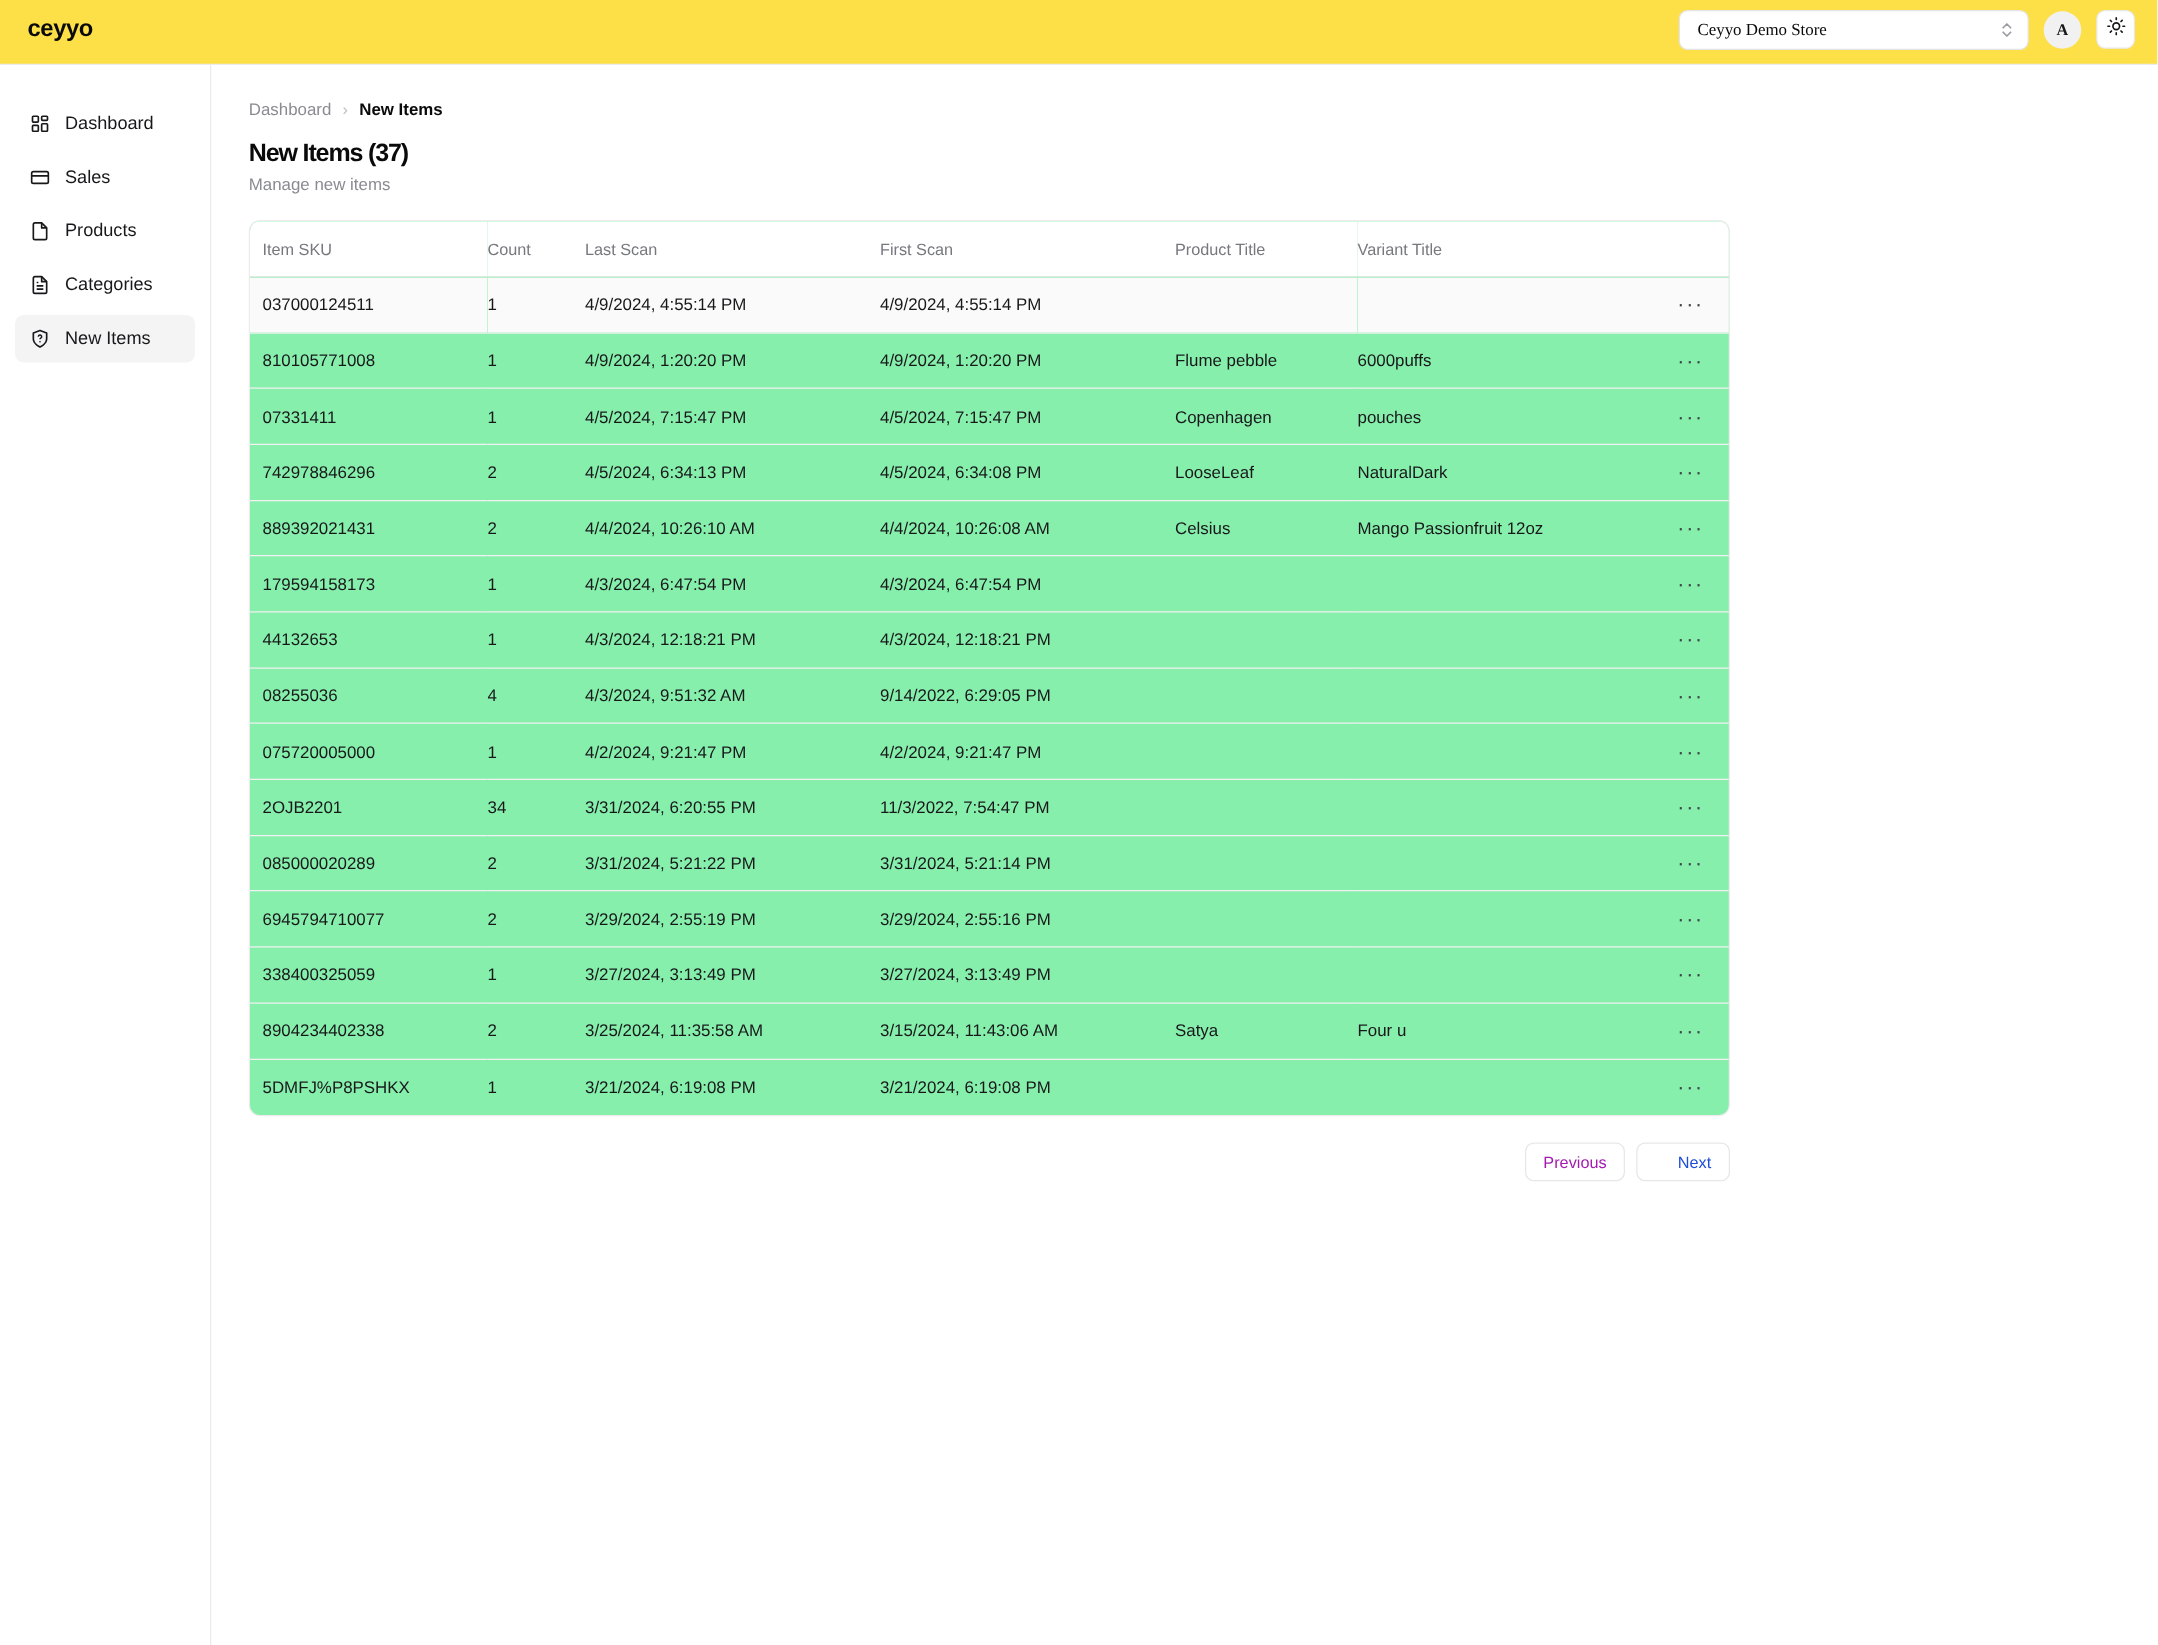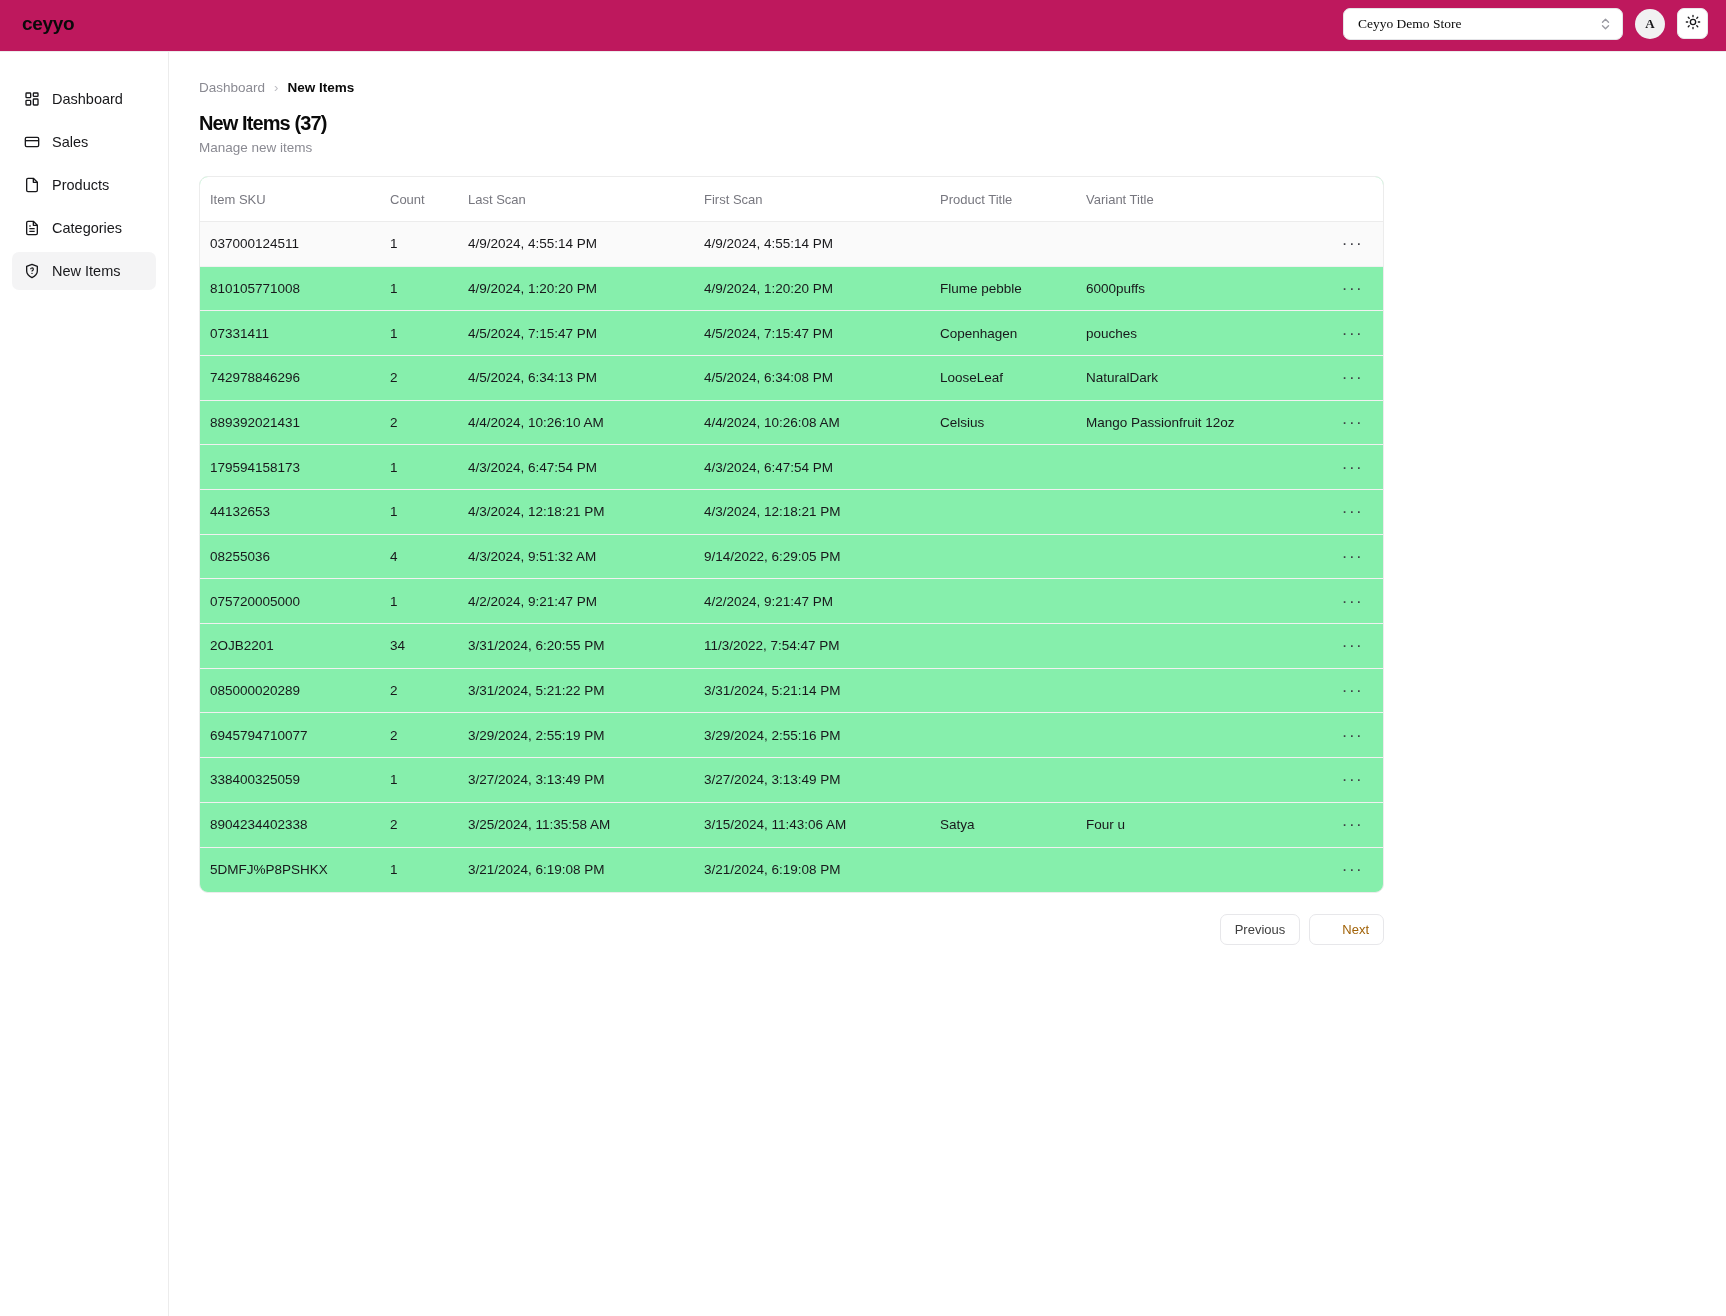--- a/index.html
+++ b/index.html
@@ -10,21 +10,21 @@
     color: #0a0a0a;
     -webkit-font-smoothing: antialiased;
   }
   .app { width: 1726px; height: 1316px; display: flex; flex-direction: column; overflow: hidden; }
 
   
   .topbar {
     height: 52px; min-height: 52px;
     display: flex; align-items: center; justify-content: space-between;
     padding: 0 18px 4px 22px;
-    background: #be185d;
+    background: #fde047;
     border-bottom: 1px solid #ececec;
     gap: 24px;
   }
   .brand { font-size: 19px; font-weight: 700; letter-spacing: -0.3px; color: #0a0a0a; }
   .topright { display: flex; align-items: center; gap: 12px; font-family: Liberation Serif, serif; }
 
   .store-select {
     width: 280px; height: 32px;
     border: 1px solid #e4e4e7; border-radius: 7px;
     background: #ffffff;
@@ -123,22 +123,22 @@
   
   .pager { width: 1185px; display: flex; justify-content: flex-end; gap: 9px; margin-top: 21px; }
   .pg-btn {
     height: 31px; padding: 0 14px;
     border: 1px solid #e7e7ea; border-radius: 7px;
     background: #fff;
     font-size: 13px; font-family: inherit;
     display: flex; align-items: center;
     cursor: pointer;
   }
-  .pg-btn.disabled { color: #404040; cursor: default; }
-  .pg-btn.enabled { color: #a16207; font-weight: 500; padding-left: 32px; }
+  .pg-btn.disabled { color: #a21caf; cursor: default; }
+  .pg-btn.enabled { color: #1d4ed8; font-weight: 500; padding-left: 32px; }
 </style>
 </head>
 <body>
 
 <div class="app">
 
   <div class="topbar">
     <div class="brand">ceyyo</div>
     <div class="topright">
 

